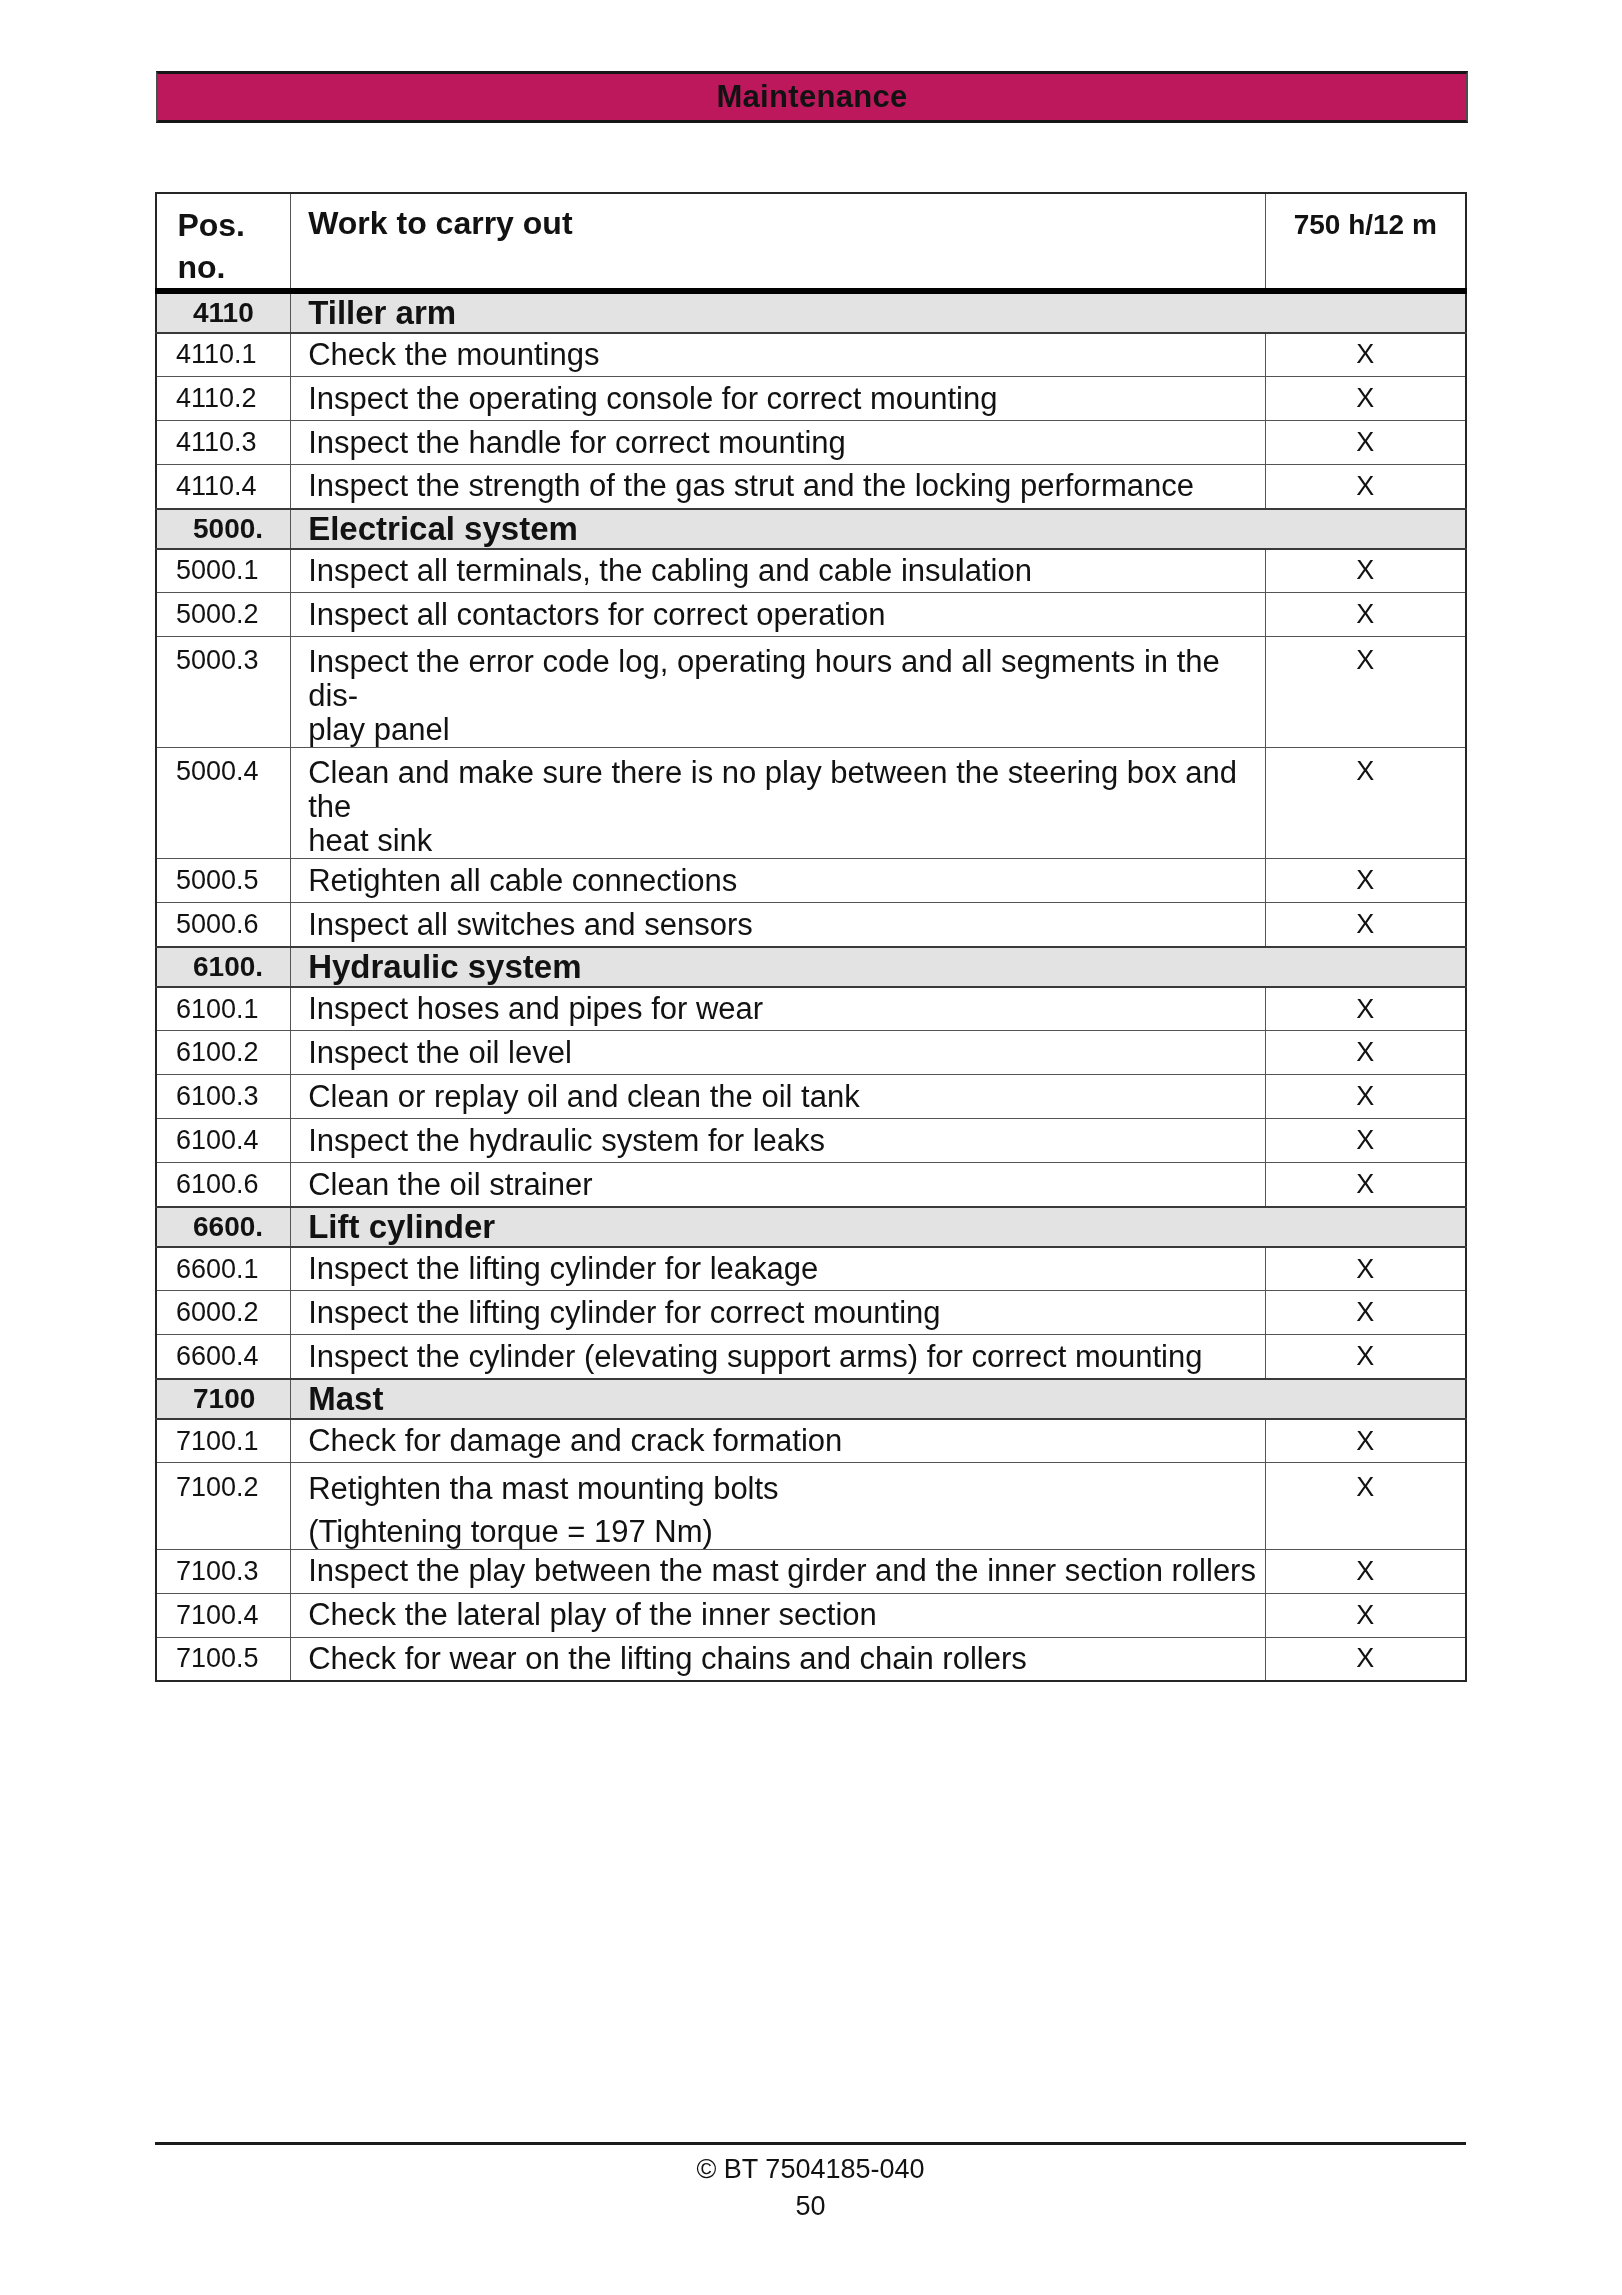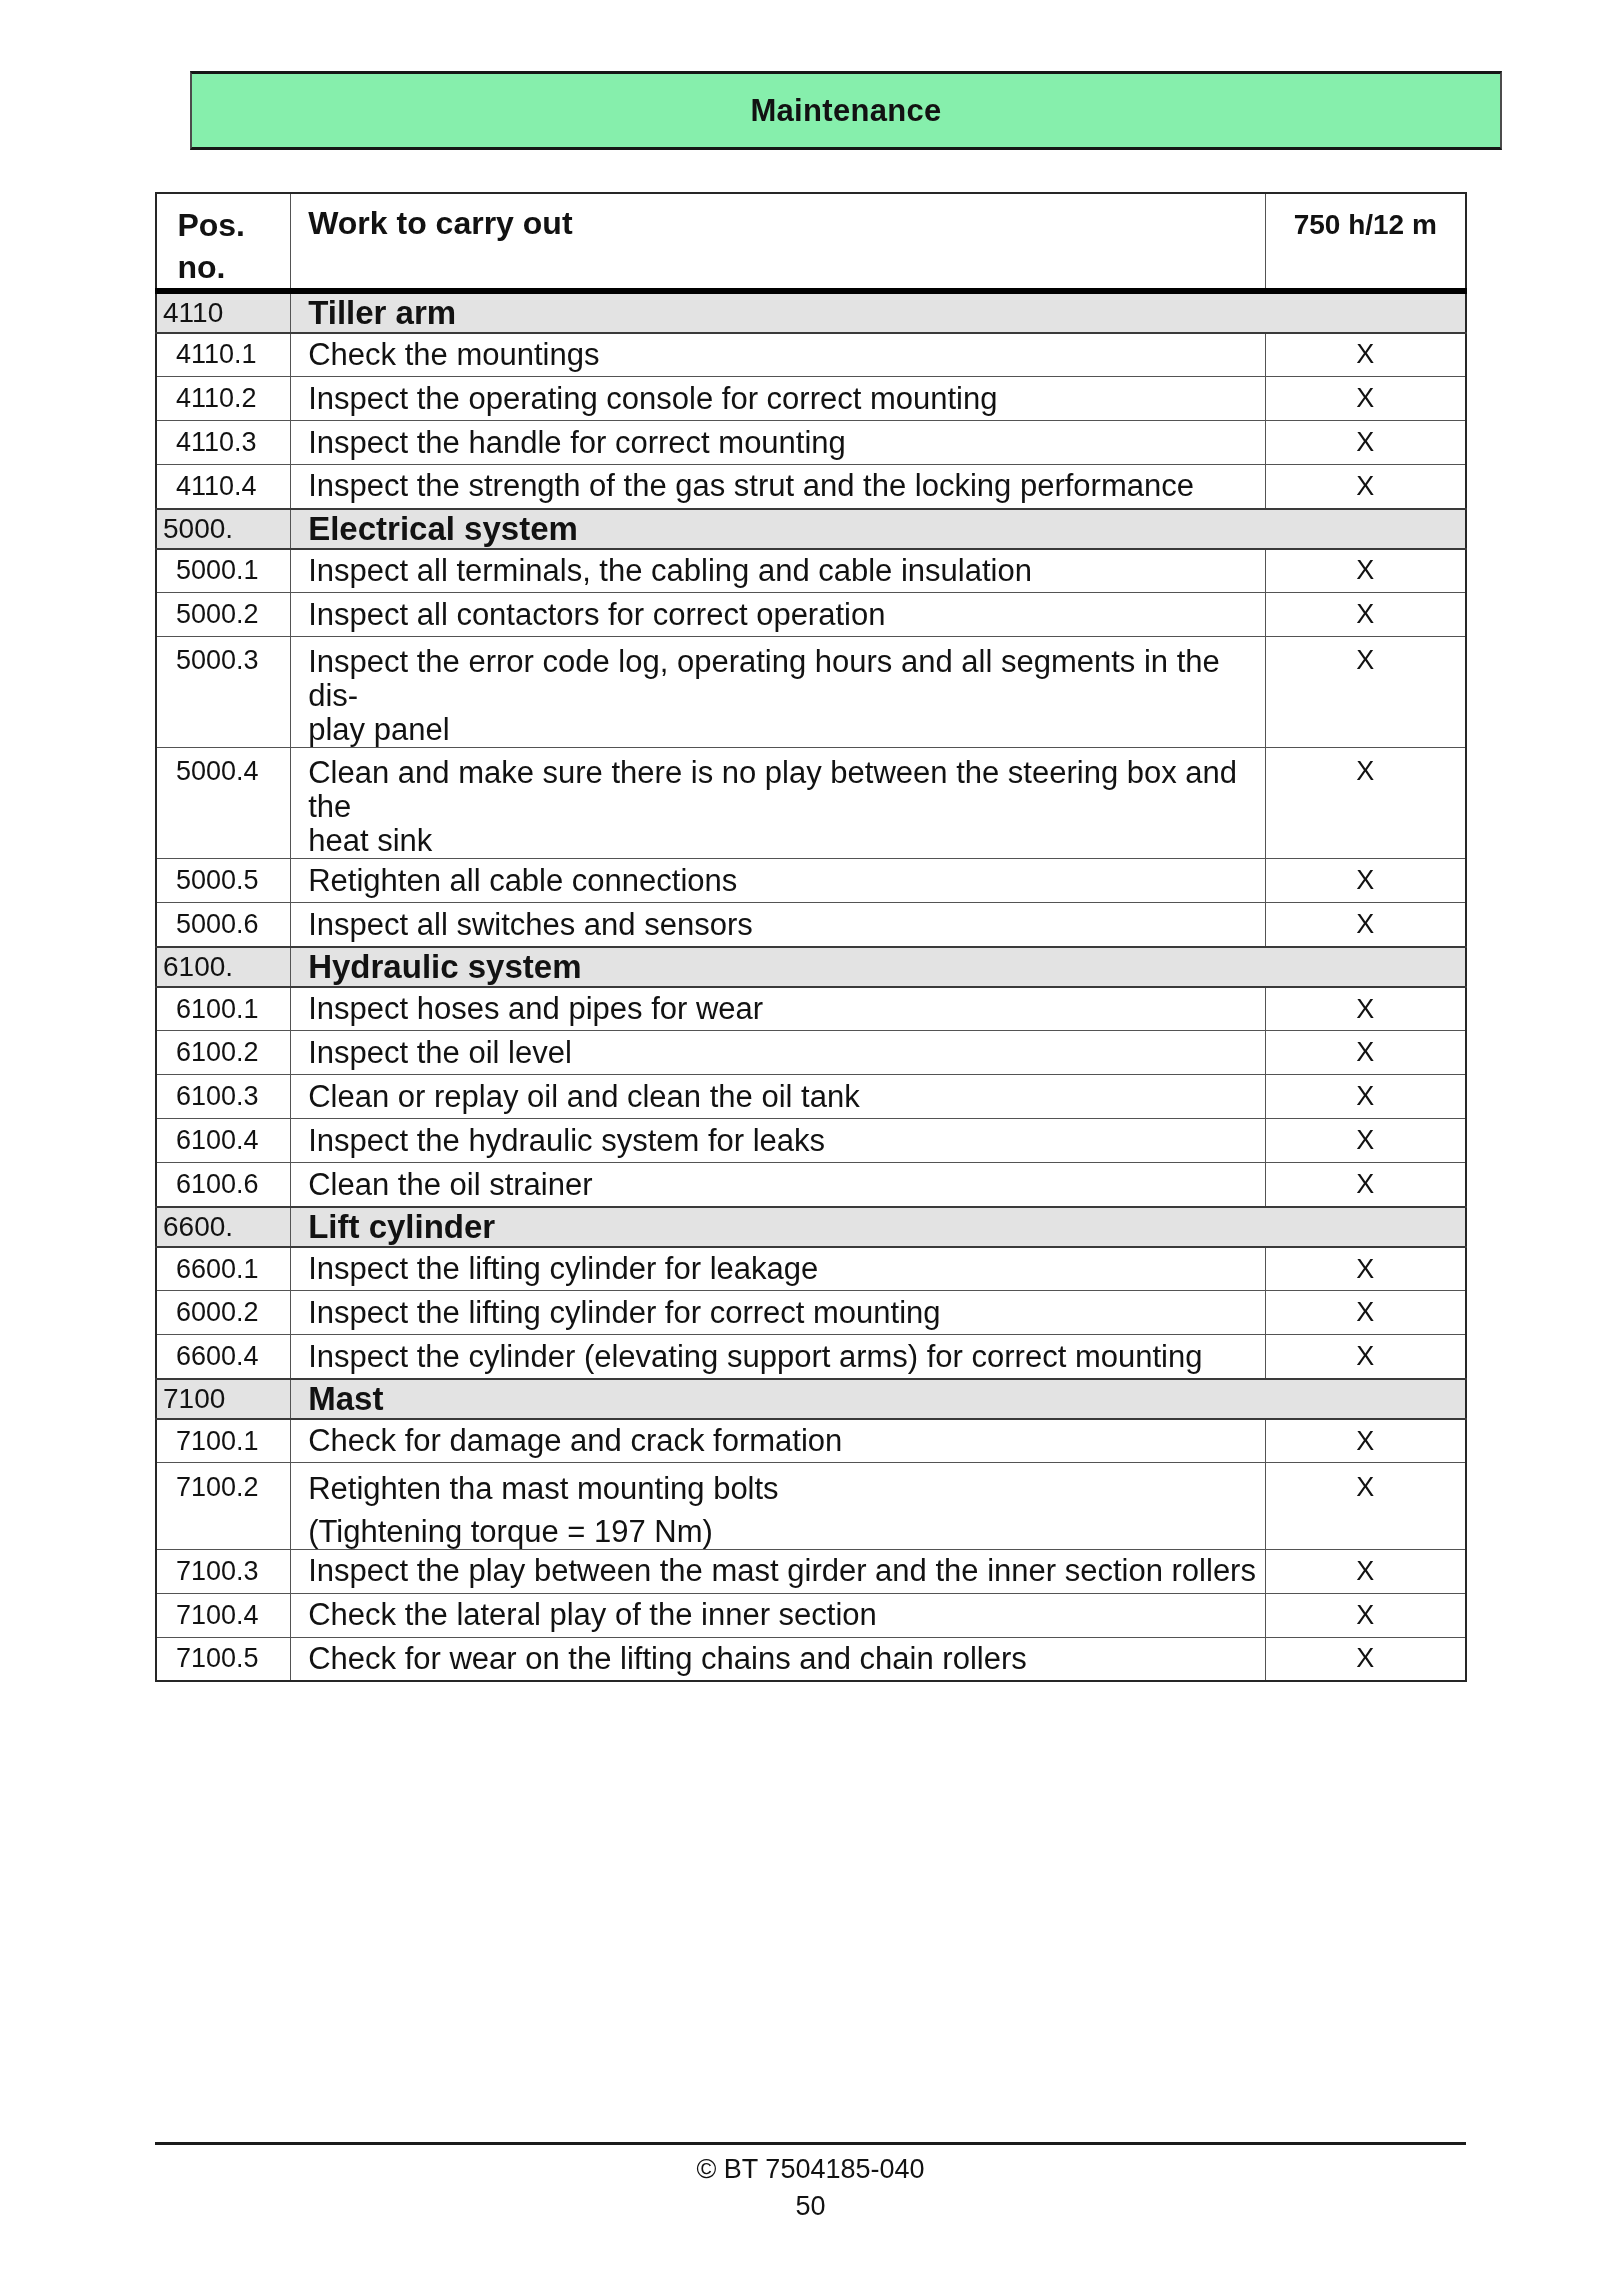--- a/index.html
+++ b/index.html
@@ -14,28 +14,28 @@
     position: relative;
     width: 1622px; height: 2295px;
     background: #ffffff;
     overflow: hidden;
   }
 
   
   .header-bar {
     position: absolute;
     left: 156px; top: 71px;
-    width: 1312px; height: 79px;
-    background: #86efac;
+    width: 1312px; height: 52px;
+    background: #be185d;
     border-top: 3.4px solid #161616;
     border-bottom: 3.4px solid #161616;
     border-left: 2px solid #4c4c4c;
     border-right: 2px solid #4c4c4c;
     display: flex; align-items: center; justify-content: center;
-    font-size: 31px; font-weight: bold; letter-spacing: 0.3px; margin-left: 34px;
+    font-size: 31px; font-weight: bold; letter-spacing: 0.3px;
   }
 
   
   table.maint-table {
     position: absolute;
     left: 155px; top: 192px;
     width: 1309px;
     border-collapse: collapse;
     table-layout: fixed;
     border: 2px solid #262626;
@@ -57,21 +57,21 @@
   th.h-work { font-size: 32px; padding: 11px 0 0 17.7px; }
   th.h-interval { font-size: 28px; padding-top: 15px; text-align: center; }
 
   tr.section-row {
     background: #e3e3e3;
     height: 37px;
     border-top: 2px solid #3a3a3a;
     border-bottom: 2px solid #3a3a3a;
   }
   tr.section-row td { vertical-align: middle; }
-  tr.section-row .c-pos   { font-weight: normal; font-size: 28px; padding-left: 6px; }
+  tr.section-row .c-pos   { font-weight: bold; font-size: 28px; padding-left: 36px; }
   tr.section-row .c-title { font-weight: bold; font-size: 33px; padding-left: 17.7px; }
 
   tr.item-row { height: 44px; background: #ffffff; }
   tr.item-row td { vertical-align: middle; }
   td.c-pos  { font-size: 27px; padding-left: 19px; }
   td.c-work { font-size: 31px; padding-left: 17.7px; line-height: 34px; }
   td.c-x    { font-size: 27px; text-align: center; }
 
   tr.item-row.tall  { height: 77px; }
   tr.item-row.xtall { height: 86px; }

